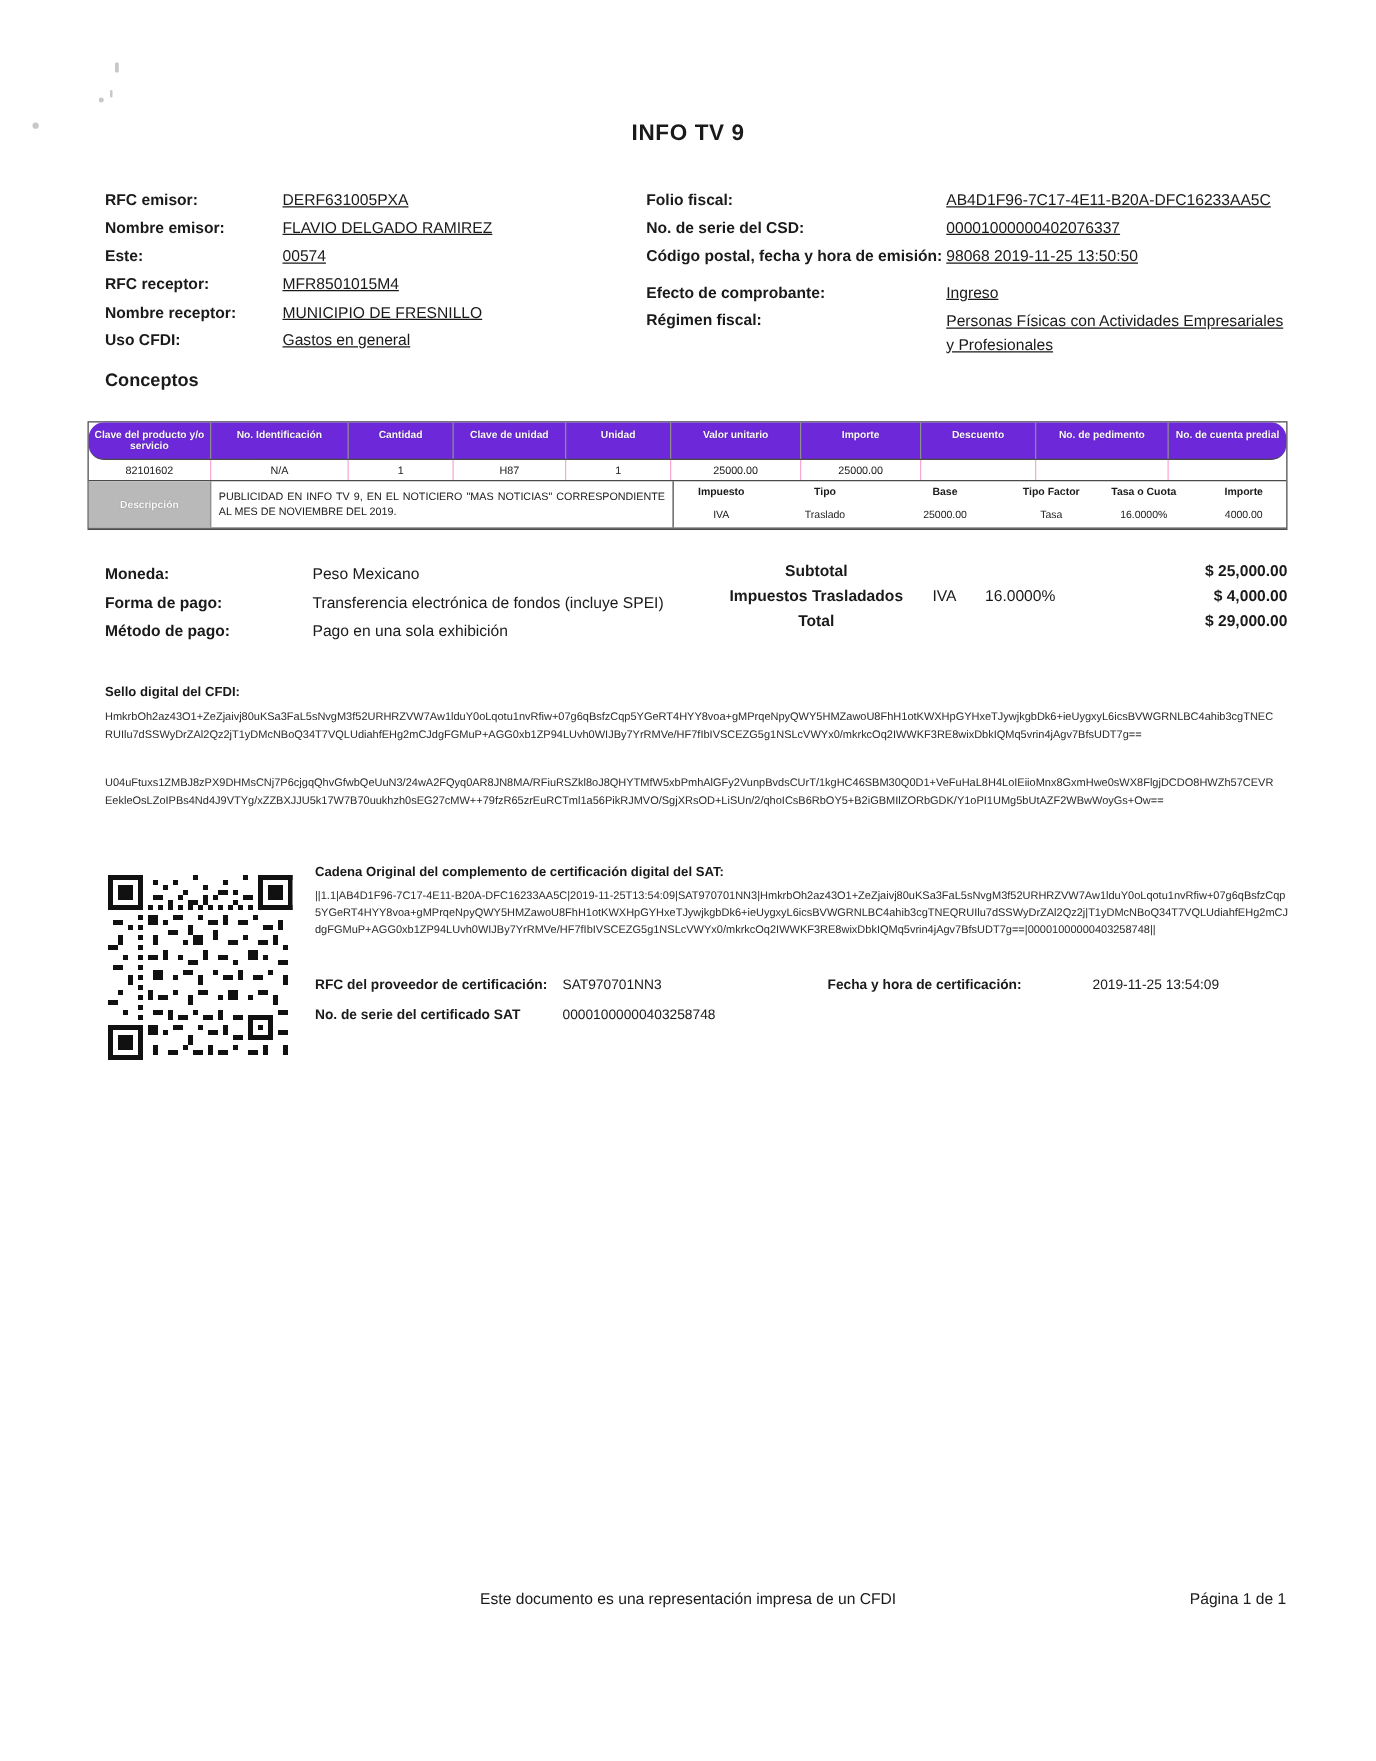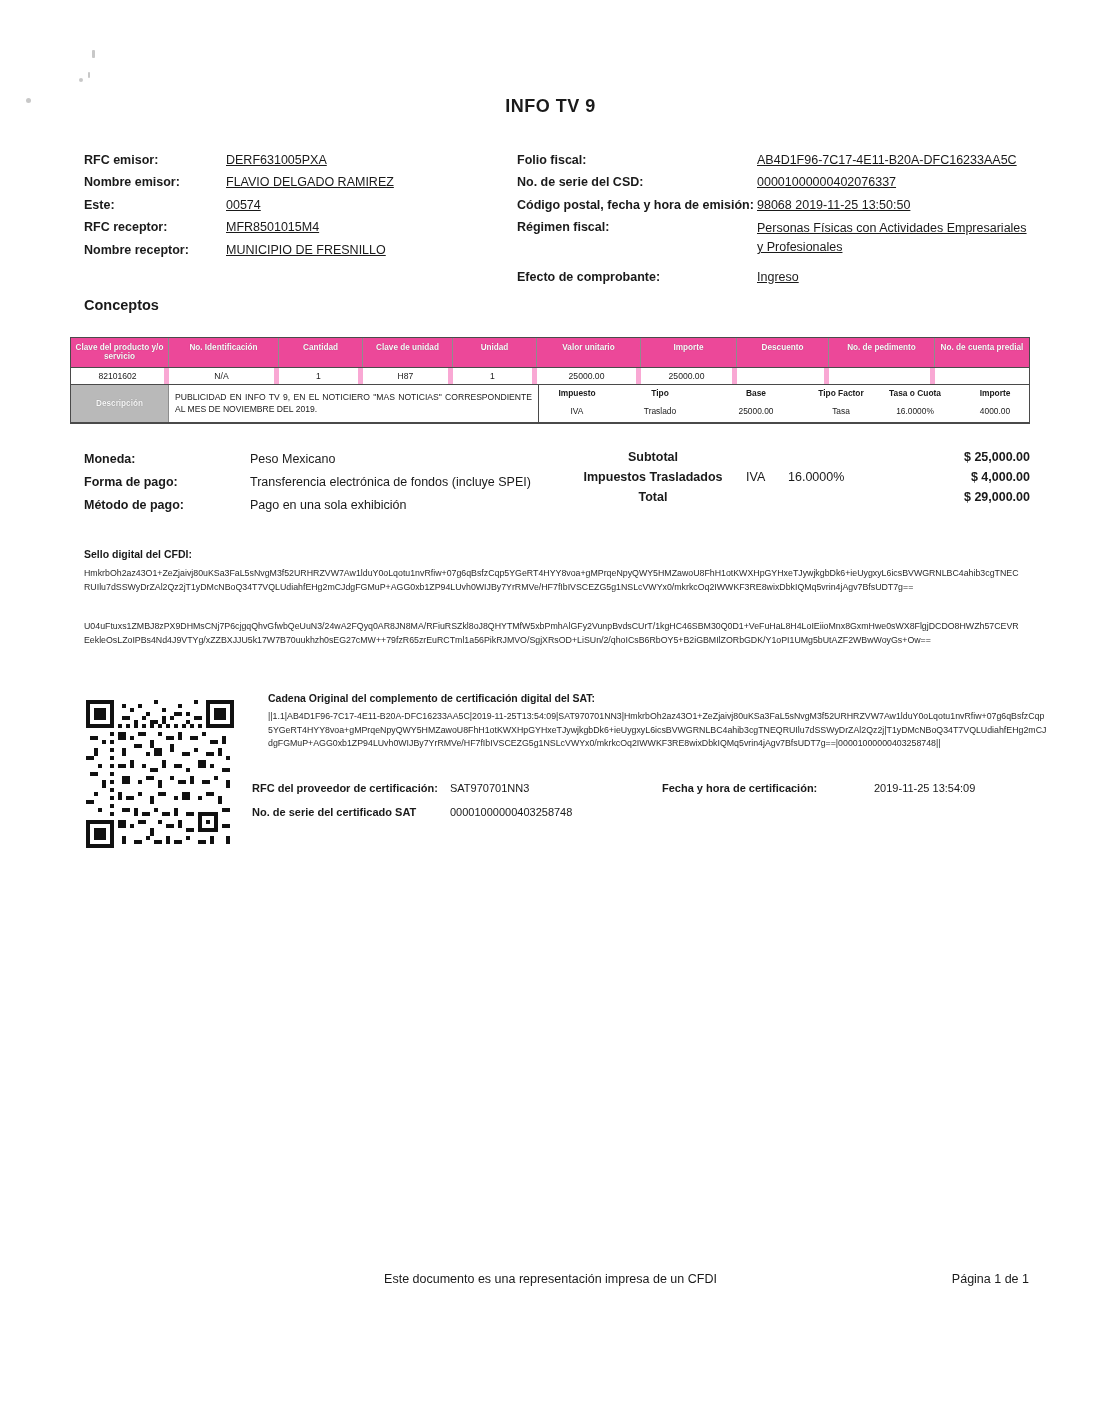--- a/index.html
+++ b/index.html
@@ -81,22 +81,23 @@
   .tbl {
     position: absolute;
     left: 70px;
     top: 337px;
     width: 960px;
     border: 1px solid #4a4a4a;
     box-sizing: border-box;
   }
   .thead {
     display: flex;
-    background: #ec4899;
+    background: #6d28d9;
     border-bottom: 1px solid #4a4a4a;
+    border-radius: 12px;
   }
   .thead div {
     font-size: 8.2px;
     font-weight: bold;
     color: #fafafa;
     text-align: center;
     padding: 5px 2px 5px;
     border-right: 1px solid #8d8d8d;
     box-sizing: border-box;
     line-height: 1.15;
@@ -104,21 +105,21 @@
   }
   .thead div:last-child { border-right: none; }
   .trow {
     display: flex;
     border-bottom: 1px solid #4a4a4a;
   }
   .trow div {
     font-size: 8.6px;
     text-align: center;
     padding: 3px 2px;
-    border-right: 5px solid #f9a8d4;
+    border-right: 1px solid #f9a8d4;
     box-sizing: border-box;
     line-height: 1.2;
   }
   .trow div:last-child { border-right: none; }
 
   
   .c1 { width: 98px; }
   .c2 { width: 110px; }
   .c3 { width: 84px; }
   .c4 { width: 90px; }
@@ -239,21 +240,21 @@
     position: absolute;
     left: 86px;
     top: 700px;
     width: 148px;
     height: 148px;
   }
   .qr canvas, .qr svg { display: block; }
 
   .cadena {
     position: absolute;
-    left: 268px;
+    left: 252px;
     top: 692px;
     width: 780px;
   }
   .cadena-lbl {
     font-size: 10.5px;
     font-weight: bold;
     margin-bottom: 6px;
   }
   .cadena-txt {
     font-size: 8.8px;
@@ -320,42 +321,46 @@
         <span class="hdr-val">00574</span>
       </div>
       <div class="hdr-row">
         <span class="hdr-lbl">RFC receptor:</span>
         <span class="hdr-val">MFR8501015M4</span>
       </div>
       <div class="hdr-row">
         <span class="hdr-lbl">Nombre receptor:</span>
         <span class="hdr-val">MUNICIPIO DE FRESNILLO</span>
       </div>
+      <div class="hdr-row">
+        <span class="hdr-lbl">Uso CFDI:</span>
+        <span class="hdr-val">Gastos en general</span>
+      </div>
     </div>
 
     <div class="hdr-col-right">
       <div class="hdr-row">
         <span class="hdr-lbl">Folio fiscal:</span>
         <span class="hdr-val">AB4D1F96-7C17-4E11-B20A-DFC16233AA5C</span>
       </div>
       <div class="hdr-row">
         <span class="hdr-lbl">No. de serie del CSD:</span>
         <span class="hdr-val">00001000000402076337</span>
       </div>
       <div class="hdr-row">
         <span class="hdr-lbl">Código postal, fecha y hora de emisión:</span>
         <span class="hdr-val">98068 2019-11-25 13:50:50</span>
-      </div>
-      <div class="hdr-row">
-        <span class="hdr-lbl">Régimen fiscal:</span>
-        <span class="hdr-val" style="max-width:270px;display:inline-block;line-height:1.5;">Personas Físicas con Actividades Empresariales y Profesionales</span>
       </div>
       <div class="hdr-row" style="margin-top:12px;">
         <span class="hdr-lbl">Efecto de comprobante:</span>
         <span class="hdr-val">Ingreso</span>
+      </div>
+      <div class="hdr-row">
+        <span class="hdr-lbl">Régimen fiscal:</span>
+        <span class="hdr-val" style="max-width:270px;display:inline-block;line-height:1.5;">Personas Físicas con Actividades Empresariales y Profesionales</span>
       </div>
     </div>
   </div>
 
   <div class="sec-title">Conceptos</div>
 
   <div class="tbl">
     <div class="thead">
       <div class="c1">Clave del producto y/o servicio</div>
       <div class="c2">No. Identificación</div>

